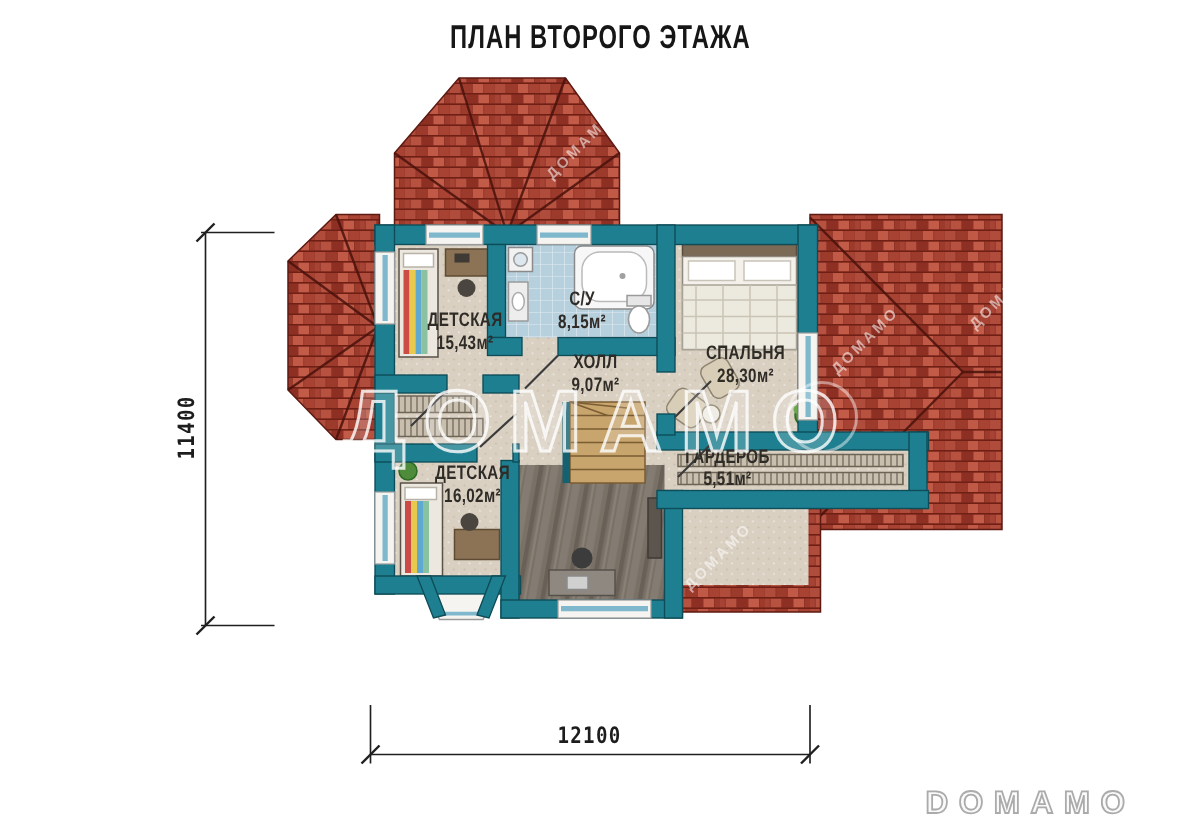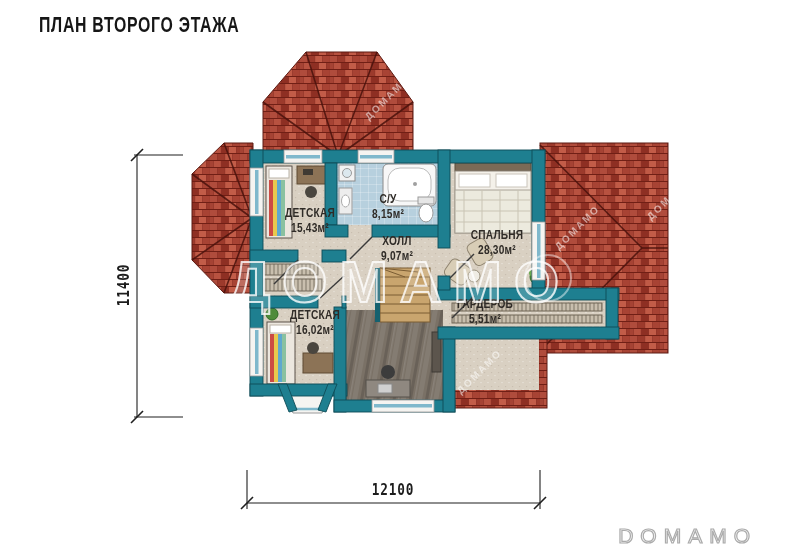--- a/index.html
+++ b/index.html
@@ -3,35 +3,35 @@
 <meta charset="utf-8">
 <style>
   html,body{margin:0;padding:0;background:#ffffff;}
   #canvas{position:relative;width:800px;height:558px;background:#ffffff;overflow:hidden;
           font-family:"Liberation Sans",sans-serif;}
   svg{position:absolute;left:0;top:0;}
   .lbl{position:absolute;transform:translate(-50%,-50%) scaleX(0.78);text-align:center;
        color:#2f2b27;font-weight:700;font-size:13px;line-height:1.12;letter-spacing:.3px;
        white-space:nowrap;}
   .lbl .area{display:block;font-size:13px;}
-  #title{position:absolute;left:0;right:0;top:12px;text-align:left;}
+  #title{position:absolute;left:0;right:0;top:12px;text-align:center;}
   #title span{display:inline-block;transform:scaleX(0.72);font-weight:700;font-size:22px;
        letter-spacing:1px;color:#161616;}
   .dim{position:absolute;font-family:"DejaVu Sans Mono",monospace;font-weight:700;
        font-size:15px;color:#1d1d1d;letter-spacing:1px;}
   #dim-h{left:124px;top:285px;transform:translate(-50%,-50%) rotate(-90deg) scaleX(.85);}
   #dim-w{left:393px;top:490px;transform:translate(-50%,-50%) scaleX(.85);}
   #wm-big{position:absolute;left:400px;top:281px;transform:translate(-50%,-50%);
        font-size:58px;font-weight:700;letter-spacing:12px;color:rgba(255,255,255,0.18);
        -webkit-text-stroke:2px rgba(255,255,255,0.8);white-space:nowrap;}
   .wm-s{position:absolute;transform:rotate(-45deg);font-size:10px;font-weight:700;
        letter-spacing:2px;color:rgba(255,255,255,0.55);white-space:nowrap;}
   #wm-ring{position:absolute;left:524px;top:254px;width:44px;height:44px;border-radius:50%;
        border:2.5px solid rgba(255,255,255,0.45);}
-  #logo{position:absolute;right:43px;bottom:10px;font-size:21px;font-weight:400;
+  #logo{position:absolute;right:43px;bottom:10px;font-size:21px;font-weight:700;
        letter-spacing:7px;color:rgba(240,240,240,0.35);-webkit-text-stroke:1.2px #ababab;}
 </style>
 </head>
 <body>
 
 <div id="canvas">
 
 <svg width="800" height="558" viewBox="0 0 800 558">
   <defs>
     <pattern id="tiles" width="30" height="14" patternUnits="userSpaceOnUse">

